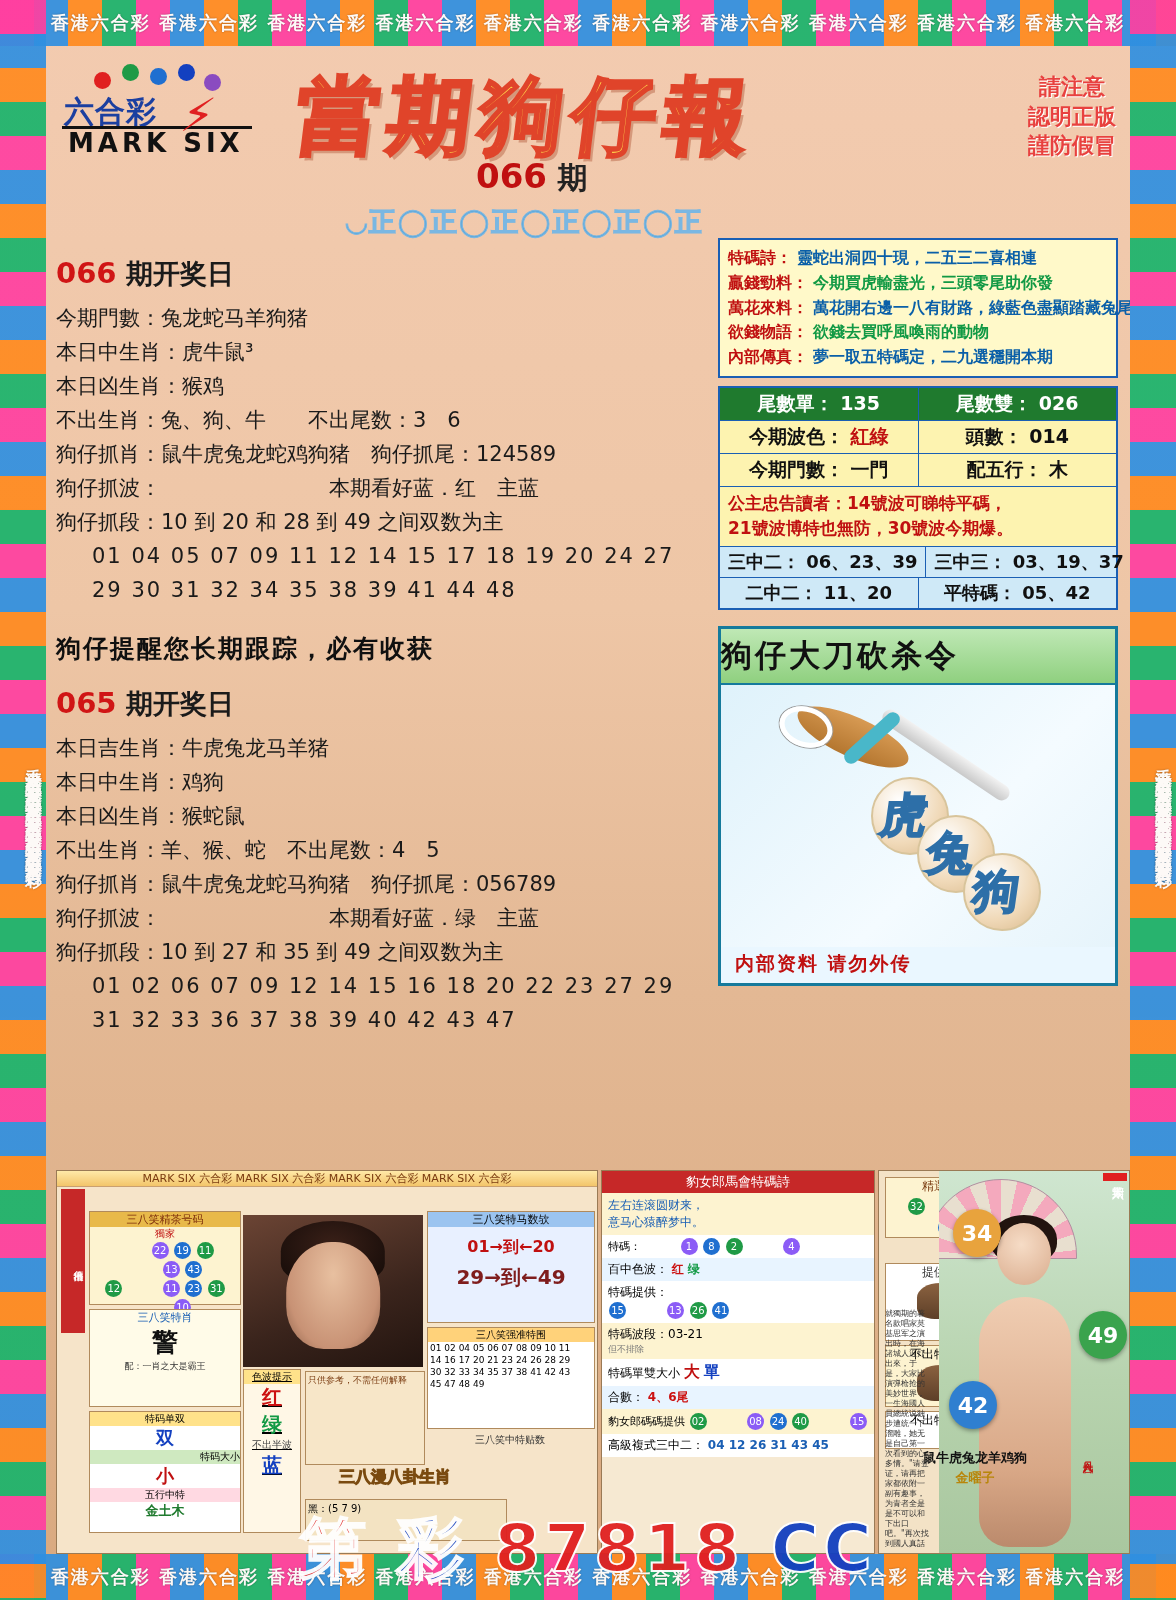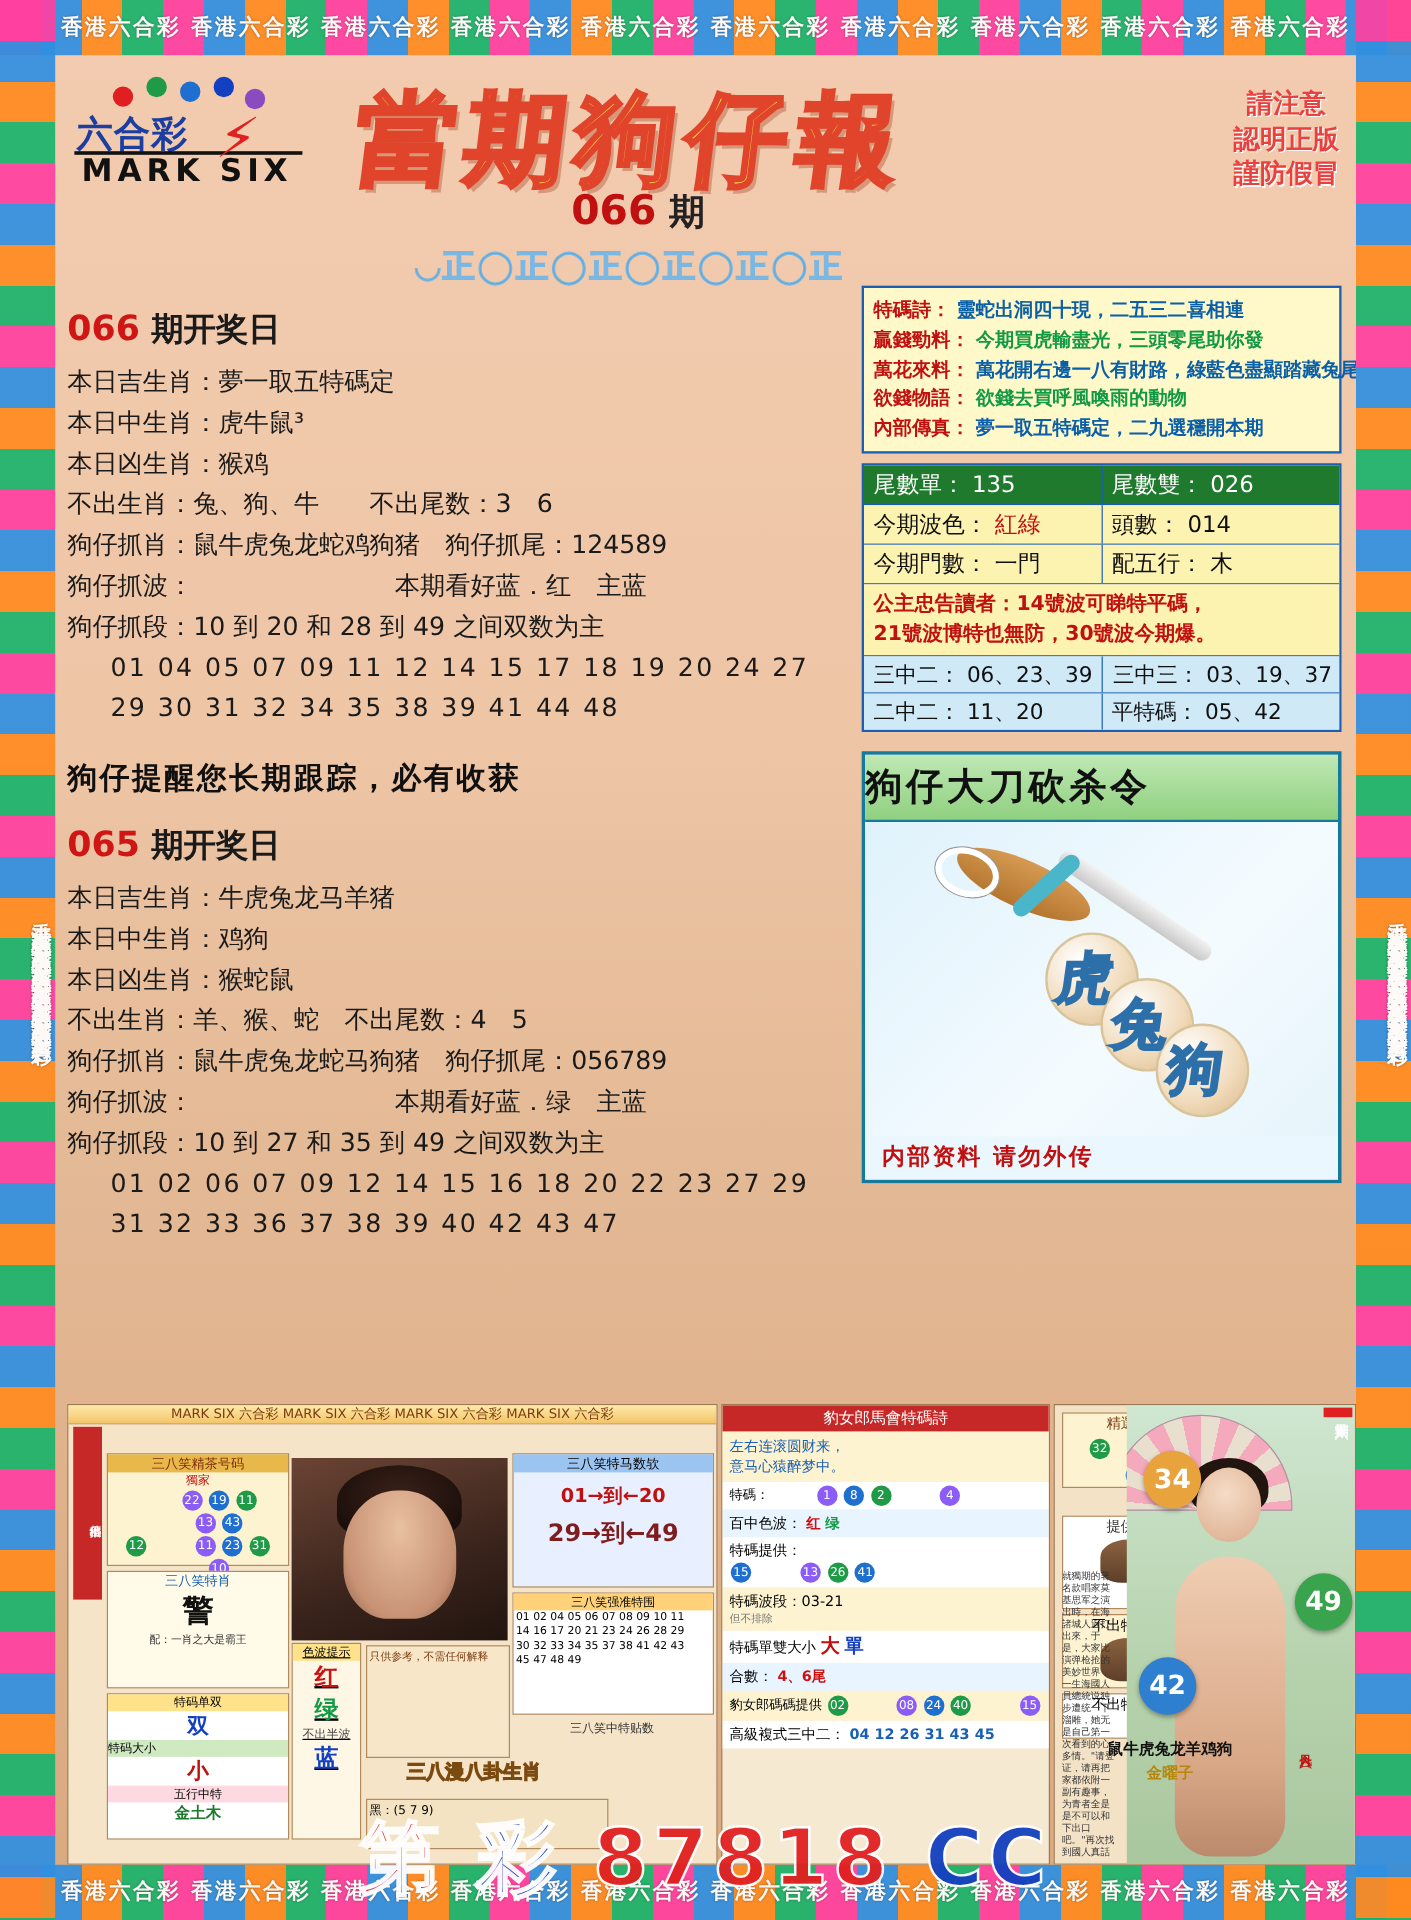--- a/index.html
+++ b/index.html
@@ -105,21 +105,21 @@
     border:2px solid #1a5fb4;background:#fff9c9;padding:6px 8px;
     font-size:16px;line-height:1.55;
   }
   .poembox .row{white-space:nowrap;}
   .poembox .lbl{color:#c01010;font-weight:bold;}
   .poembox .val{color:#0a5fa8;font-weight:bold;}
   .poembox .val2{color:#119944;font-weight:bold;}
   .infobox{margin-top:8px;border:2px solid #1a5fb4;background:#fff;font-size:19px;}
   .infobox .r{display:flex;border-bottom:1px solid #1a5fb4;}
   .infobox .r:last-child{border-bottom:none;}
-  .infobox .c{flex:1;padding:3px 8px;white-space:nowrap;font-weight:normal;}
+  .infobox .c{flex:1;padding:3px 8px;white-space:nowrap;font-weight:bold;text-align:center;}
   .infobox .c.bd{border-right:1px solid #1a5fb4;}
   .r1{background:#1f7a2e;color:#fff;}
   .r2{background:#fdf3b0;color:#101010;}
   .r2 .hot{color:#c01010;}
   .r3{background:#fdf3b0;color:#101010;}
   .advice{background:#fdf3b0;color:#c01010;font-weight:bold;font-size:17px;line-height:1.5;padding:4px 8px;border-bottom:1px solid #1a5fb4;}
   .r4{background:#cfe9f7;color:#101010;font-size:18px;}
   .r5{background:#cfe9f7;color:#101010;font-size:18px;}
   .knifebox{
     margin-top:16px;border:3px solid #157a9c;background:#e8f7ff;padding:0;width:394px;
@@ -277,21 +277,21 @@
     </div>
 
     <div class="content">
 
       <div class="leftcol">
 
         <div class="issue-head">
           <span class="num">066</span>
           <span>期开奖日</span>
         </div>
-        <div class="ln">本日吉生肖：夢一取五特碼定</div>
+        <div class="ln">今期門數：兔龙蛇马羊狗猪</div>
         <div class="ln">本日中生肖：虎牛鼠³</div>
         <div class="ln">本日凶生肖：猴鸡</div>
         <div class="ln">不出生肖：兔、狗、牛　　不出尾数：3　6</div>
         <div class="ln">狗仔抓肖：鼠牛虎兔龙蛇鸡狗猪　狗仔抓尾：124589</div>
         <div class="ln">狗仔抓波：　　　　　　　　本期看好蓝．红　主蓝</div>
         <div class="ln">狗仔抓段：10 到 20 和 28 到 49 之间双数为主</div>
         <div class="ln nums">01  04  05  07  09  11  12  14  15  17  18  19  20  24  27</div>
         <div class="ln nums">29  30  31  32  34  35  38  39  41  44  48</div>
 
         <div class="remind">狗仔提醒您长期跟踪，必有收获</div>
@@ -440,21 +440,21 @@
 
         <div class="smallbox" style="position:absolute;left:32px;top:138px;width:150px;height:96px;background:#fffbe8;">
           <div style="text-align:center;font-size:11px;color:#1a5fb4;">三八笑特肖</div>
           <div style="text-align:center;font-size:26px;font-weight:bold;color:#111;">警</div>
           <div style="text-align:center;font-size:9px;color:#333;">配：一肖之大是霸王</div>
         </div>
 
         <div class="smallbox" style="position:absolute;left:32px;top:240px;width:150px;height:120px;background:#fff;">
           <div style="background:#ffe28a;text-align:center;font-size:10px;">特码单双</div>
           <div style="text-align:center;font-size:18px;font-weight:bold;color:#1340c0;">双</div>
-          <div style="background:#cfe9c0;text-align:left;font-size:10px;">特码大小</div>
+          <div style="background:#cfe9c0;text-align:right;font-size:10px;">特码大小</div>
           <div style="text-align:center;font-size:18px;font-weight:bold;color:#c01010;">小</div>
           <div style="background:#ffd9e2;text-align:center;font-size:10px;">五行中特</div>
           <div style="text-align:center;font-size:13px;font-weight:bold;color:#1f7a2e;">金土木</div>
         </div>
 
         <div class="smallbox" style="position:absolute;left:186px;top:198px;width:56px;height:162px;background:#fff7e6;text-align:center;text-decoration:underline;">
           <div style="font-size:10px;background:#ffe28a;">色波提示</div>
           <div style="font-size:20px;font-weight:bold;color:#cc1111;">红</div>
           <div style="font-size:20px;font-weight:bold;color:#119944;">绿</div>
           <div style="font-size:10px;color:#444;">不出半波</div>

